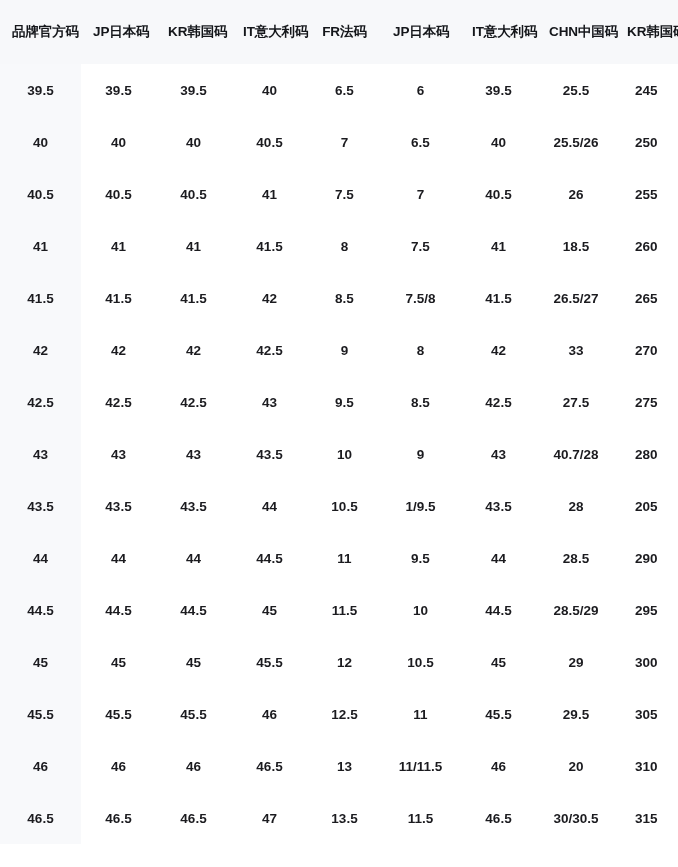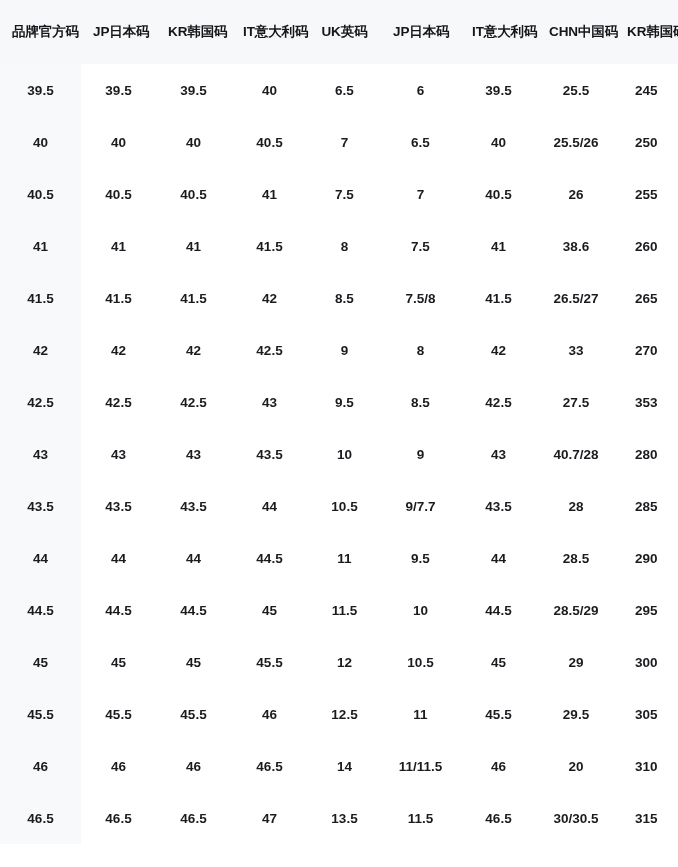--- a/index.html
+++ b/index.html
@@ -76,21 +76,21 @@
     <col style="width:77px">
     <col style="width:78px">
     <col style="width:63px">
   </colgroup>
   <thead>
     <tr>
         <th class="col-brand">品牌官方码</th>
         <th class="col-eu">JP日本码</th>
         <th class="col-fr">KR韩国码</th>
         <th class="col-chn">IT意大利码</th>
-        <th class="col-us">UK英码</th>
+        <th class="col-us">FR法码</th>
         <th class="col-uk">JP日本码</th>
         <th class="col-it">IT意大利码</th>
         <th class="col-jp">CHN中国码</th>
         <th class="col-kr">KR韩国码</th>
       </tr>
   </thead>
   <tbody>
       <tr>
         <td class="col-brand">39.5</td>
         <td class="col-eu">39.5</td>
@@ -125,21 +125,21 @@
         <td class="col-kr">255</td>
       </tr>
       <tr>
         <td class="col-brand">41</td>
         <td class="col-eu">41</td>
         <td class="col-fr">41</td>
         <td class="col-chn">41.5</td>
         <td class="col-us">8</td>
         <td class="col-uk">7.5</td>
         <td class="col-it">41</td>
-        <td class="col-jp">38.6</td>
+        <td class="col-jp">18.5</td>
         <td class="col-kr">260</td>
       </tr>
       <tr>
         <td class="col-brand">41.5</td>
         <td class="col-eu">41.5</td>
         <td class="col-fr">41.5</td>
         <td class="col-chn">42</td>
         <td class="col-us">8.5</td>
         <td class="col-uk">7.5/8</td>
         <td class="col-it">41.5</td>
@@ -159,43 +159,43 @@
       </tr>
       <tr>
         <td class="col-brand">42.5</td>
         <td class="col-eu">42.5</td>
         <td class="col-fr">42.5</td>
         <td class="col-chn">43</td>
         <td class="col-us">9.5</td>
         <td class="col-uk">8.5</td>
         <td class="col-it">42.5</td>
         <td class="col-jp">27.5</td>
-        <td class="col-kr">353</td>
+        <td class="col-kr">275</td>
       </tr>
       <tr>
         <td class="col-brand">43</td>
         <td class="col-eu">43</td>
         <td class="col-fr">43</td>
         <td class="col-chn">43.5</td>
         <td class="col-us">10</td>
         <td class="col-uk">9</td>
         <td class="col-it">43</td>
         <td class="col-jp">40.7/28</td>
         <td class="col-kr">280</td>
       </tr>
       <tr>
         <td class="col-brand">43.5</td>
         <td class="col-eu">43.5</td>
         <td class="col-fr">43.5</td>
         <td class="col-chn">44</td>
         <td class="col-us">10.5</td>
-        <td class="col-uk">9/7.7</td>
+        <td class="col-uk">1/9.5</td>
         <td class="col-it">43.5</td>
         <td class="col-jp">28</td>
-        <td class="col-kr">285</td>
+        <td class="col-kr">205</td>
       </tr>
       <tr>
         <td class="col-brand">44</td>
         <td class="col-eu">44</td>
         <td class="col-fr">44</td>
         <td class="col-chn">44.5</td>
         <td class="col-us">11</td>
         <td class="col-uk">9.5</td>
         <td class="col-it">44</td>
         <td class="col-jp">28.5</td>
@@ -232,21 +232,21 @@
         <td class="col-uk">11</td>
         <td class="col-it">45.5</td>
         <td class="col-jp">29.5</td>
         <td class="col-kr">305</td>
       </tr>
       <tr>
         <td class="col-brand">46</td>
         <td class="col-eu">46</td>
         <td class="col-fr">46</td>
         <td class="col-chn">46.5</td>
-        <td class="col-us">14</td>
+        <td class="col-us">13</td>
         <td class="col-uk">11/11.5</td>
         <td class="col-it">46</td>
         <td class="col-jp">20</td>
         <td class="col-kr">310</td>
       </tr>
       <tr>
         <td class="col-brand">46.5</td>
         <td class="col-eu">46.5</td>
         <td class="col-fr">46.5</td>
         <td class="col-chn">47</td>

